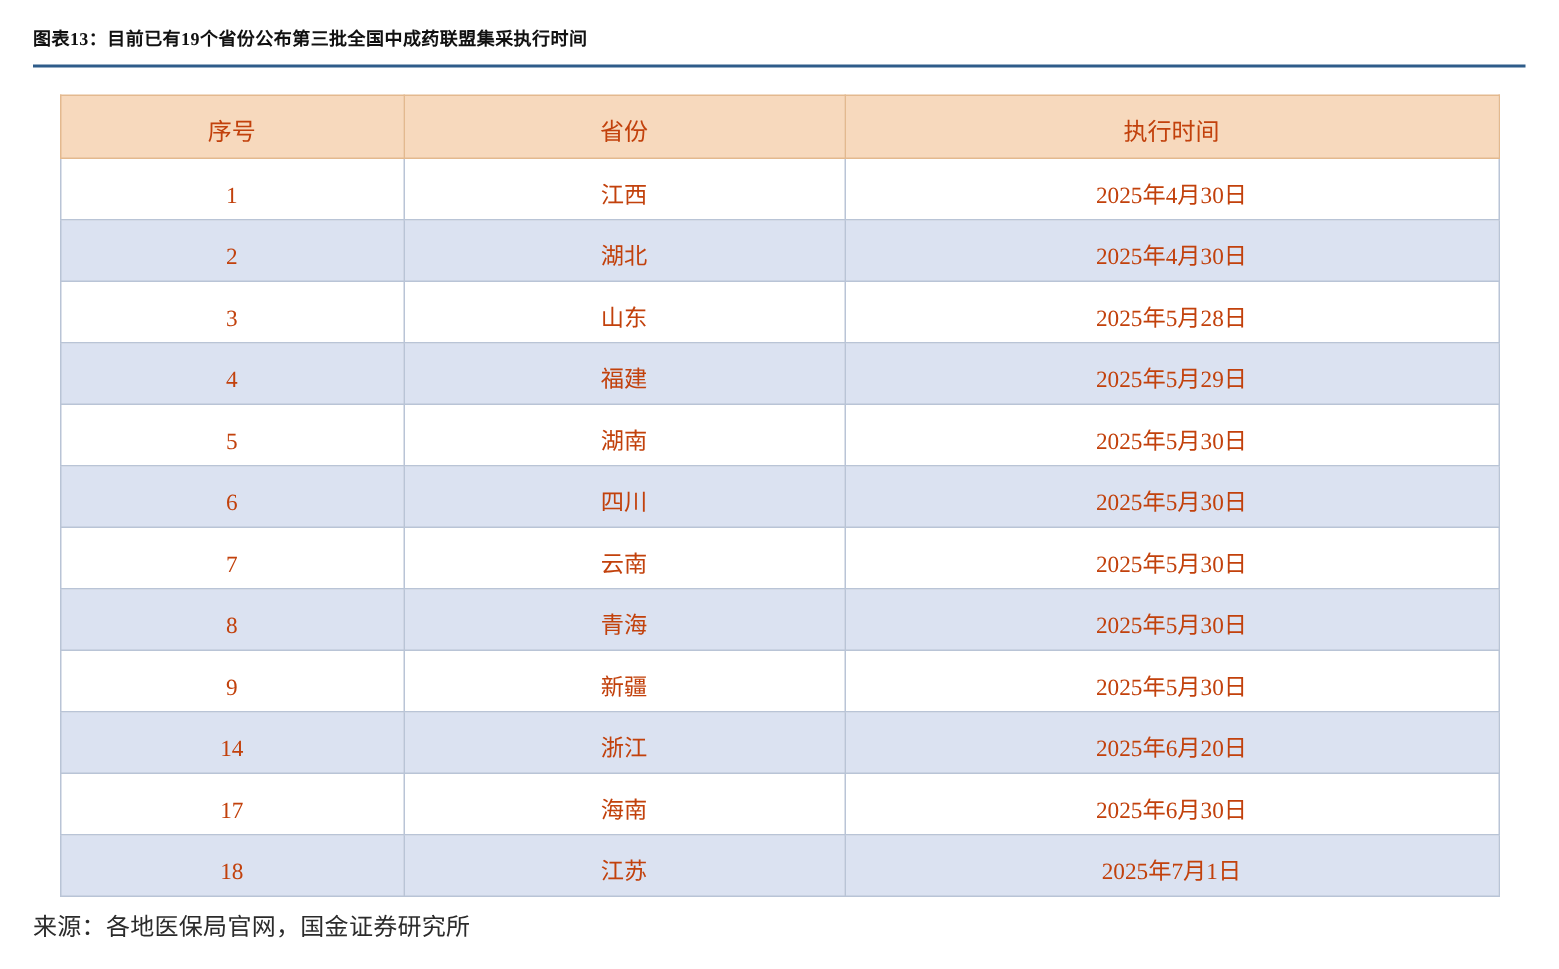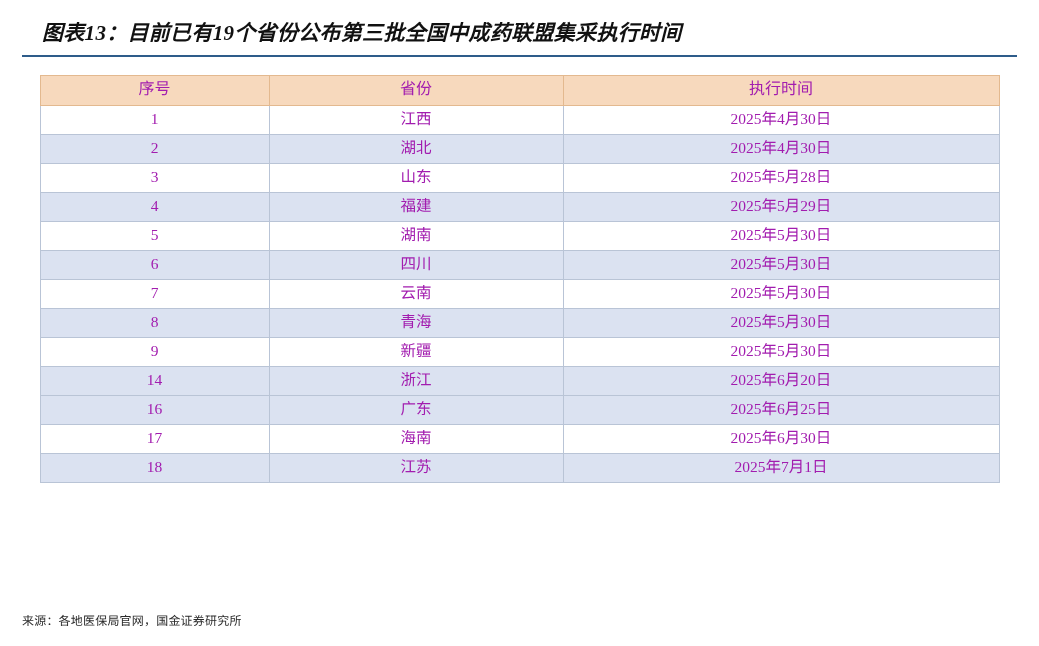--- a/index.html
+++ b/index.html
@@ -22,47 +22,45 @@
     padding: 0 18px;
   }
   .title-row {
     display: flex;
     align-items: flex-start;
     padding: 16px 4px 6px 4px;
   }
   .title-text {
     font-family: "Liberation Serif", "DejaVu Serif", serif;
     font-weight: bold;
-    font-style: italic;
-    font-size: 21px;
+    font-size: 12px;
     letter-spacing: 0.3px;
     color: #111111;
     white-space: nowrap;
-    margin-left: 20px;
   }
   .rule {
     height: 2px;
     background: #2e5c8a;
     margin: 3px 4px 18px 4px;
   }
   table.data {
     border-collapse: collapse;
     width: 959px;
     margin: 0 auto;
     table-layout: fixed;
   }
   table.data th, table.data td {
     border: 1px solid #b9c4d6;
     text-align: center;
     font-size: 15.5px;
     line-height: 1.0;
     height: 25px;
-    padding: 0 0 3px 0;
+    padding: 12px 0 3px 0;
     font-family: "Liberation Serif", "DejaVu Serif", serif;
-    color: #a21caf;
+    color: #c2410c;
   }
   table.data thead th {
     background: #f7d9bd;
     border: 1px solid #e3b98f;
     font-weight: normal;
     font-size: 16px;
     height: 26px;
   }
   table.data tbody tr.odd td {
     background: #ffffff;
@@ -70,21 +68,21 @@
   table.data tbody tr.even td {
     background: #dbe2f1;
   }
   col.c-idx { width: 229px; }
   col.c-prov { width: 294px; }
   col.c-time { width: 436px; }
   .source {
     position: absolute;
     left: 22px;
     bottom: 18px;
-    font-size: 12px;
+    font-size: 16px;
     color: #2b2b2b;
     font-family: "Liberation Sans", "DejaVu Sans", sans-serif;
     letter-spacing: 0.2px;
   }
 </style>
 </head>
 <body>
 
 <div class="page">
 
@@ -151,25 +149,20 @@
         <tr class="odd">
           <td>9</td>
           <td>新疆</td>
           <td>2025年5月30日</td>
         </tr>
         <tr class="even">
           <td>14</td>
           <td>浙江</td>
           <td>2025年6月20日</td>
         </tr>
-        <tr class="even">
-          <td>16</td>
-          <td>广东</td>
-          <td>2025年6月25日</td>
-        </tr>
         <tr class="odd">
           <td>17</td>
           <td>海南</td>
           <td>2025年6月30日</td>
         </tr>
         <tr class="even">
           <td>18</td>
           <td>江苏</td>
           <td>2025年7月1日</td>
         </tr>

